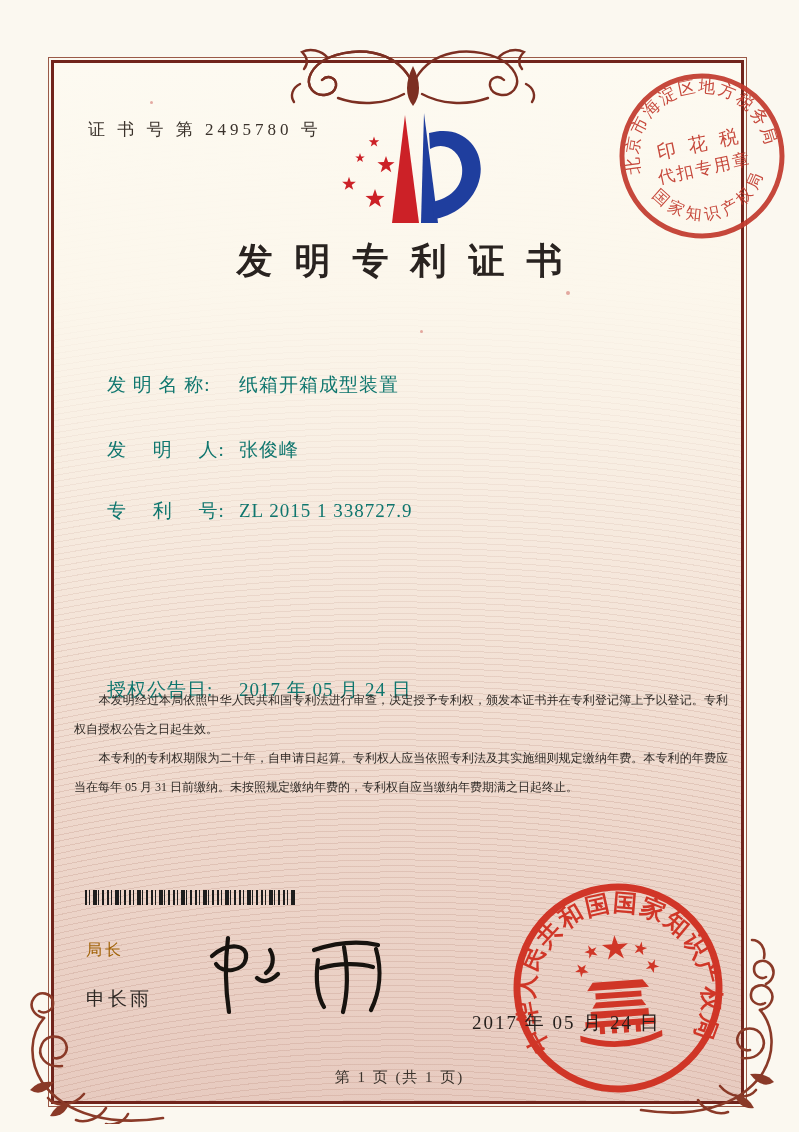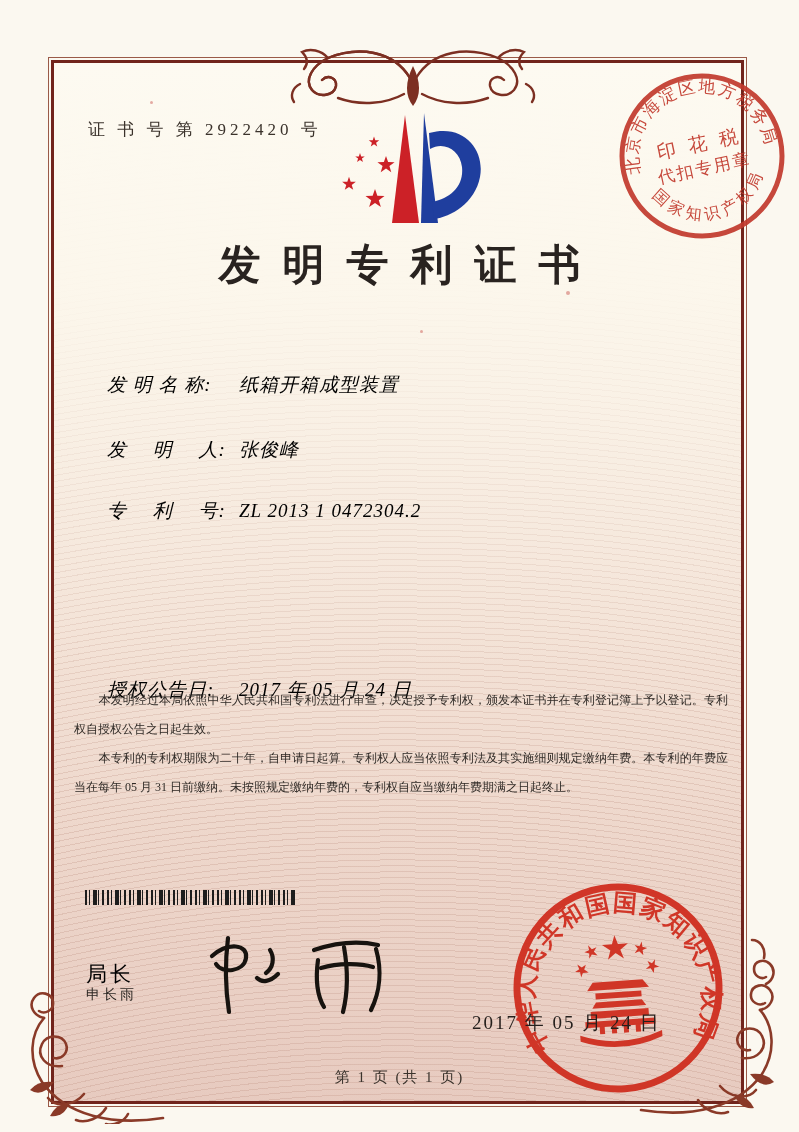--- a/index.html
+++ b/index.html
@@ -27,40 +27,40 @@
       linear-gradient(180deg, #faf4e8 0%, #f4e4d8 55%, #e8ccc1 100%);
   }
   .speck { position:absolute; border-radius:50%; background:rgba(198,74,66,0.45); }
 
   .cert-no {
     position:absolute; left:88px; top:118px; font-size:17px; color:#3a322b;
     letter-spacing:4px; white-space:pre;
   }
   .title {
     position:absolute; left:0; right:0; top:237px; text-align:center;
-    font-size:42px; font-weight:bold; color:#292320;
+    font-size:36px; font-weight:bold; color:#292320;
     letter-spacing:22px; text-indent:22px; white-space:pre;
   }
-  .row { position:absolute; left:88px; font-size:19px; color:#000000; white-space:pre;font-style:italic; }
+  .row { position:absolute; left:88px; font-size:19px; color:#0f766e; white-space:pre; }
   .row .lbl { display:inline-block; min-width:122px; letter-spacing:1px; }
   .row .val { margin-left:10px; letter-spacing:1px; }
   .body-text {
     position:absolute; left:74px; top:686px; width:654px;
     font-size:12px; line-height:29px; color:#2f2a26; text-align:justify;
   }
   .body-text p { text-indent:2.05em; }
   .barcode {
     position:absolute; left:85px; top:890px; width:211px; height:15px;
     background:repeating-linear-gradient(90deg,
       #1d1d1d 0 2px, transparent 2px 4px, #1d1d1d 4px 5px, transparent 5px 8px,
       #1d1d1d 8px 12px, transparent 12px 13px, #1d1d1d 13px 14px, transparent 14px 17px,
       #1d1d1d 17px 19px, transparent 19px 22px);
   }
-  .issuer-title { position:absolute; left:86px; top:960px; font-size:21px; color:#000000; letter-spacing:3px; }
-  .issuer-name  { position:absolute; left:86px; top:986px; font-size:14px; color:#2c2723; letter-spacing:3px; }
+  .issuer-title { position:absolute; left:86px; top:940px; font-size:16px; color:#a16207; letter-spacing:3px; }
+  .issuer-name  { position:absolute; left:86px; top:986px; font-size:19px; color:#2c2723; letter-spacing:3px; }
   .autograph { position:absolute; left:198px; top:922px; }
   .seal { position:absolute; left:503px; top:873px; transform:rotate(-4deg); opacity:0.93; }
   .seal-date {
     position:absolute; left:472px; top:1010px; font-size:19px; color:#241f1c;
     letter-spacing:2px; z-index:5; white-space:pre;
   }
   .tax-stamp { position:absolute; left:614px; top:68px; transform:rotate(-12deg); opacity:0.92; }
   .footer {
     position:absolute; left:0; right:0; top:1068px; text-align:center;
     font-size:15px; color:#3a332c; letter-spacing:2px; white-space:pre;
@@ -160,32 +160,32 @@
     <text font-size="17" fill="#c23a2d" letter-spacing="2">
       <textPath href="#taxTop" startOffset="50%" text-anchor="middle">北京市海淀区地方税务局</textPath>
     </text>
     <text font-size="16" fill="#c23a2d" letter-spacing="4">
       <textPath href="#taxBot" startOffset="50%" text-anchor="middle">国家知识产权局</textPath>
     </text>
     <text x="88" y="82" text-anchor="middle" font-size="19" fill="#c23a2d" letter-spacing="4">印 花 税</text>
     <text x="88" y="106" text-anchor="middle" font-size="17" fill="#c23a2d" letter-spacing="2">代扣专用章</text>
   </svg>
 
-  <div class="cert-no">证 书 号 第 2922420 号</div>
+  <div class="cert-no">证 书 号 第 2495780 号</div>
 
   <div class="title">发明专利证书</div>
 
   <div class="row" style="top:350px">
     <span class="lbl">发 明 名 称:</span><span class="val">纸箱开箱成型装置</span>
   </div>
   <div class="row" style="top:415px">
     <span class="lbl">发　 明　 人:</span><span class="val">张俊峰</span>
   </div>
   <div class="row" style="top:476px">
-    <span class="lbl">专　 利　 号:</span><span class="val">ZL 2013 1 0472304.2</span>
+    <span class="lbl">专　 利　 号:</span><span class="val">ZL 2015 1 338727.9</span>
   </div>
   <div class="row" style="top:655px">
     <span class="lbl">授权公告日:</span><span class="val">2017 年 05 月 24 日</span>
   </div>
 
   <div class="body-text">
     <p>本发明经过本局依照中华人民共和国专利法进行审查，决定授予专利权，颁发本证书并在专利登记簿上予以登记。专利权自授权公告之日起生效。</p>
     <p>本专利的专利权期限为二十年，自申请日起算。专利权人应当依照专利法及其实施细则规定缴纳年费。本专利的年费应当在每年 05 月 31 日前缴纳。未按照规定缴纳年费的，专利权自应当缴纳年费期满之日起终止。</p>
   </div>
 

